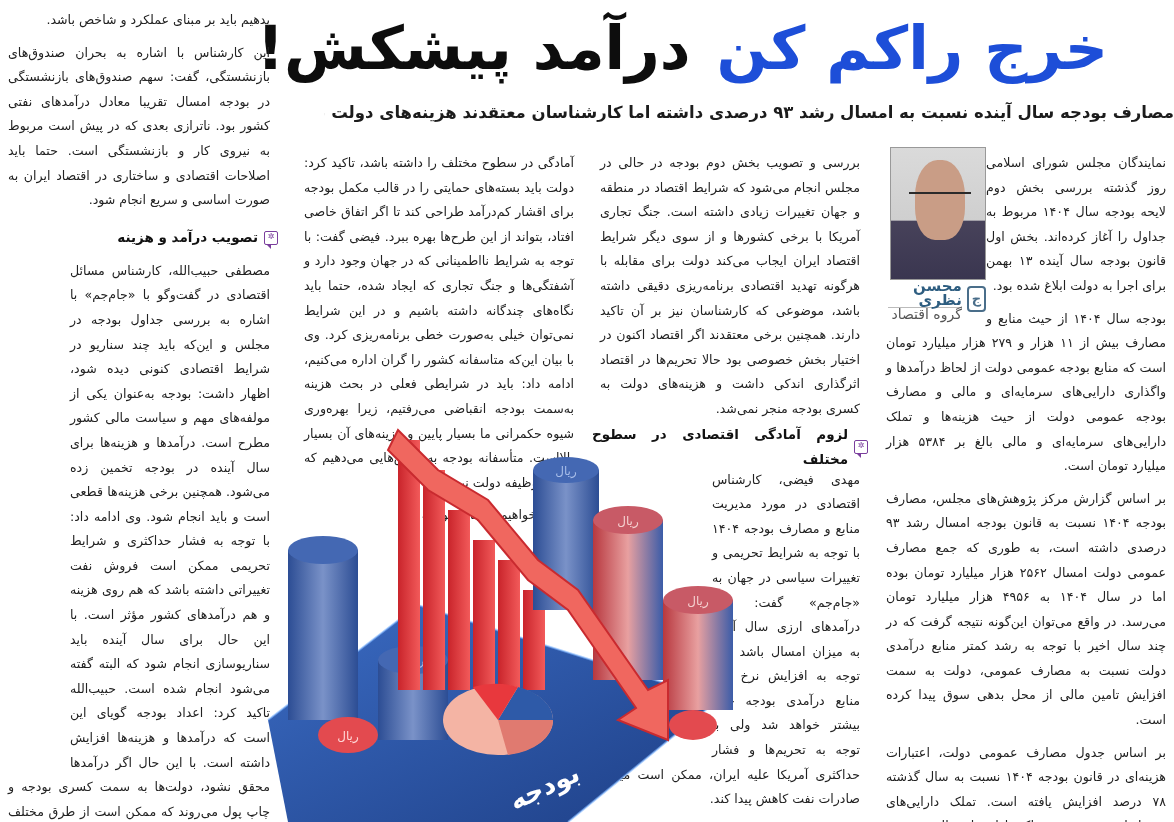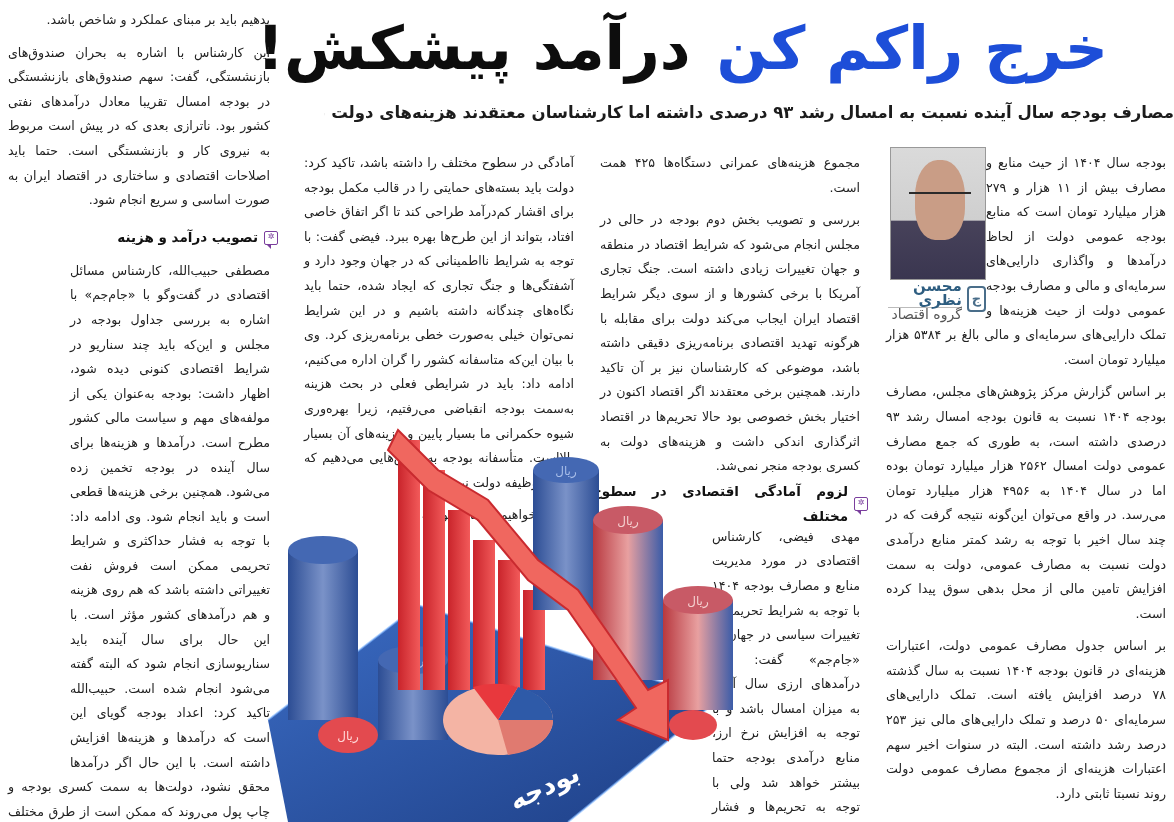--- a/index.html
+++ b/index.html
@@ -101,28 +101,28 @@
         <div class="glasses"></div>
       </div>
       <div class="author-meta">
         <div class="author-logo">ج</div>
         <div>
           <div class="author-name">محسن نظری</div>
           <div class="author-dept">گروه اقتصاد</div>
         </div>
       </div>
     </div>
+    <p>نمایندگان مجلس شورای اسلامی روز گذشته بررسی بخش دوم لایحه بودجه سال ۱۴۰۴ مربوط به جداول را آغاز کرده‌اند. بخش اول قانون بودجه سال آینده ۱۳ بهمن برای اجرا به دولت ابلاغ شده بود.</p>
     <p>بودجه سال ۱۴۰۴ از حیث منابع و مصارف بیش از ۱۱ هزار و ۲۷۹ هزار میلیارد تومان است که منابع بودجه عمومی دولت از لحاظ درآمدها و واگذاری دارایی‌های سرمایه‌ای و مالی و مصارف بودجه عمومی دولت از حیث هزینه‌ها و تملک دارایی‌های سرمایه‌ای و مالی بالغ بر ۵۳۸۴ هزار میلیارد تومان است.</p>
     <p>بر اساس گزارش مرکز پژوهش‌های مجلس، مصارف بودجه ۱۴۰۴ نسبت به قانون بودجه امسال رشد ۹۳ درصدی داشته است، به طوری که جمع مصارف عمومی دولت امسال ۲۵۶۲ هزار میلیارد تومان بوده اما در سال ۱۴۰۴ به ۴۹۵۶ هزار میلیارد تومان می‌رسد. در واقع می‌توان این‌گونه نتیجه گرفت که در چند سال اخیر با توجه به رشد کمتر منابع درآمدی دولت نسبت به مصارف عمومی، دولت به سمت افزایش تامین مالی از محل بدهی سوق پیدا کرده است.</p>
     <p>بر اساس جدول مصارف عمومی دولت، اعتبارات هزینه‌ای در قانون بودجه ۱۴۰۴ نسبت به سال گذشته ۷۸ درصد افزایش یافته است. تملک دارایی‌های سرمایه‌ای ۵۰ درصد و تملک دارایی‌های مالی نیز ۲۵۳ درصد رشد داشته است. البته در سنوات اخیر سهم اعتبارات هزینه‌ای از مجموع مصارف عمومی دولت روند نسبتا ثابتی دارد.</p>
 
   </div>
 
   <div class="col col-rmid">
-    <p>مجموع هزینه‌های عمرانی دستگاه‌ها ۴۲۵ همت است.</p>
     <p>بررسی و تصویب بخش دوم بودجه در حالی در مجلس انجام می‌شود که شرایط اقتصاد در منطقه و جهان تغییرات زیادی داشته است. جنگ تجاری آمریکا با برخی کشورها و از سوی دیگر شرایط اقتصاد ایران ایجاب می‌کند دولت برای مقابله با هرگونه تهدید اقتصادی برنامه‌ریزی دقیقی داشته باشد، موضوعی که کارشناسان نیز بر آن تاکید دارند. همچنین برخی معتقدند اگر اقتصاد اکنون در اختیار بخش خصوصی بود حالا تحریم‌ها در اقتصاد اثرگذاری اندکی داشت و هزینه‌های دولت به کسری بودجه منجر نمی‌شد.</p>
     <div class="sec-head">
       <span class="sec-icon">✲</span>
       <span>لزوم آمادگی اقتصادی در سطوح مختلف</span>
     </div>
     <div style="float:left;width:120px;height:300px;"></div>
     <p>مهدی فیضی، کارشناس اقتصادی در مورد مدیریت منابع و مصارف بودجه ۱۴۰۴ با توجه به شرایط تحریمی و تغییرات سیاسی در جهان به «جام‌جم» گفت: اگر درآمدهای ارزی سال آینده به میزان امسال باشد و با توجه به افزایش نرخ ارز، منابع درآمدی بودجه حتما بیشتر خواهد شد ولی با توجه به تحریم‌ها و فشار حداکثری آمریکا علیه ایران، ممکن است میزان صادرات نفت کاهش پیدا کند.</p>
     <p>وی با بیان این‌که بعید است با توجه به شرایط فعلی درآمدهای نفتی در سال آینده بیشتر از امسال باشد، افزود: شرایط تورمی و رکودی در خیلی از صنایع کشور حاکم است و به همین دلیل افزایش بیشتر مالیات‌ها کار سختی است که محقق شود. اگر منابع بودجه محقق نشود دچار کسری خواهیم شد که این موضوع افزایش تورم را به دنبال خواهد داشت. این کارشناس با بیان این‌که دولت باید برای شرایط مختلف</p>
   </div>
 

